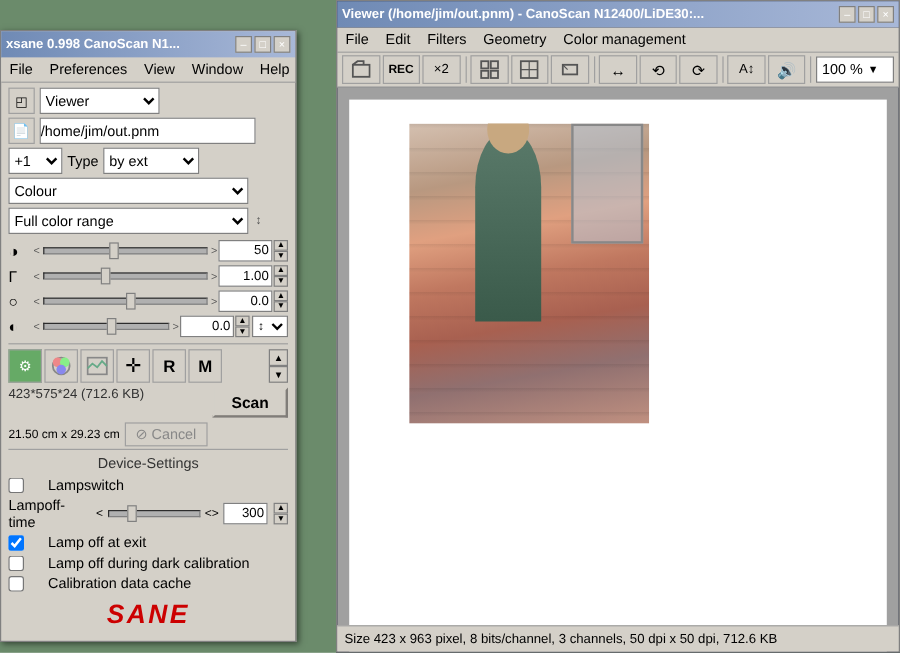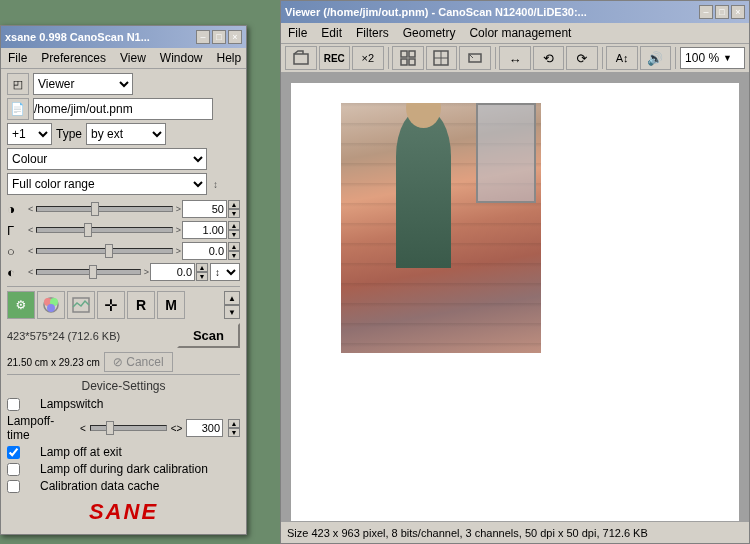--- a/index.html
+++ b/index.html
@@ -119,21 +119,21 @@
       display: flex; align-items: center; justify-content: center;
       cursor: pointer;
       font-size: 14px;
     }
     .scroll-btns { display: flex; flex-direction: column; margin-left: auto; }
     .scroll-btn { width: 16px; height: 14px; background: #d4d0c8; border: 1px solid #808080; font-size: 8px; cursor: pointer; display: flex; align-items: center; justify-content: center; }
 
     
     .scan-row {
       display: flex;
-      align-items: center;
+      align-items: flex-start;
       gap: 6px;
       margin: 4px 0;
     }
     .size-label { font-size: 11px; color: #333; flex: 1; }
     .scan-btn {
       background: #d4d0c8;
       border: 2px outset #d4d0c8;
       padding: 3px 14px;
       font-size: 13px;
       font-weight: bold;

